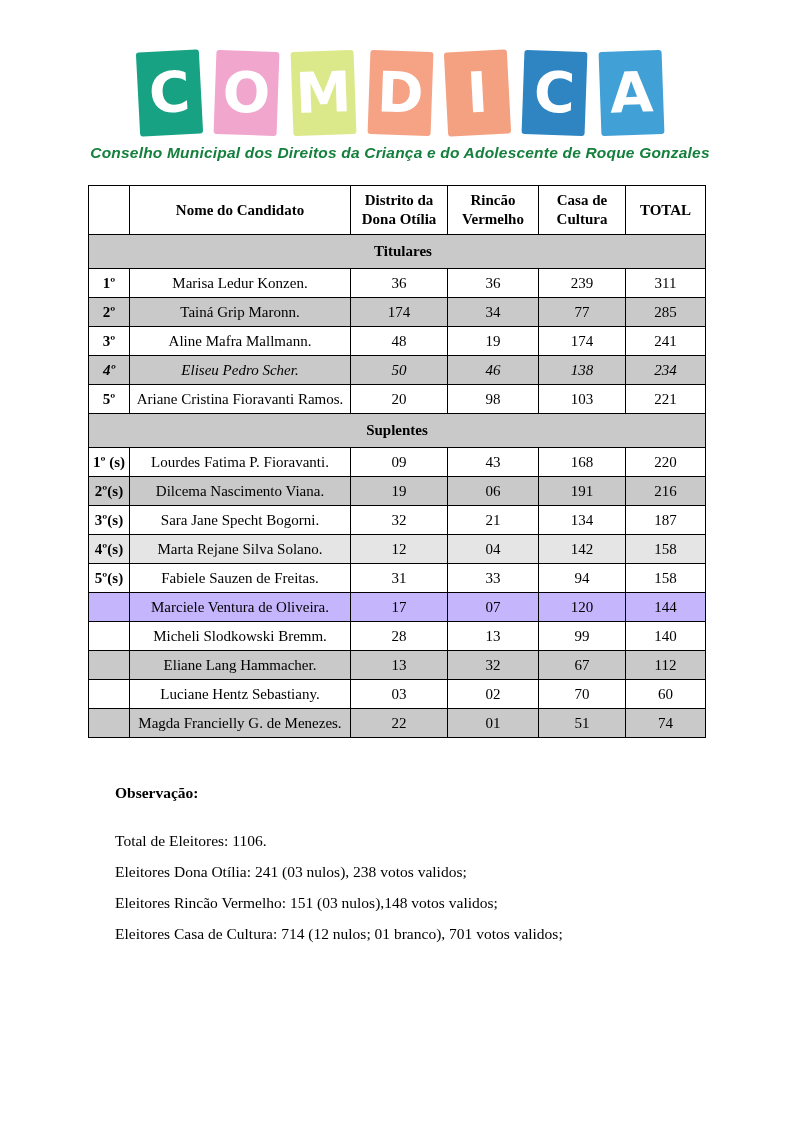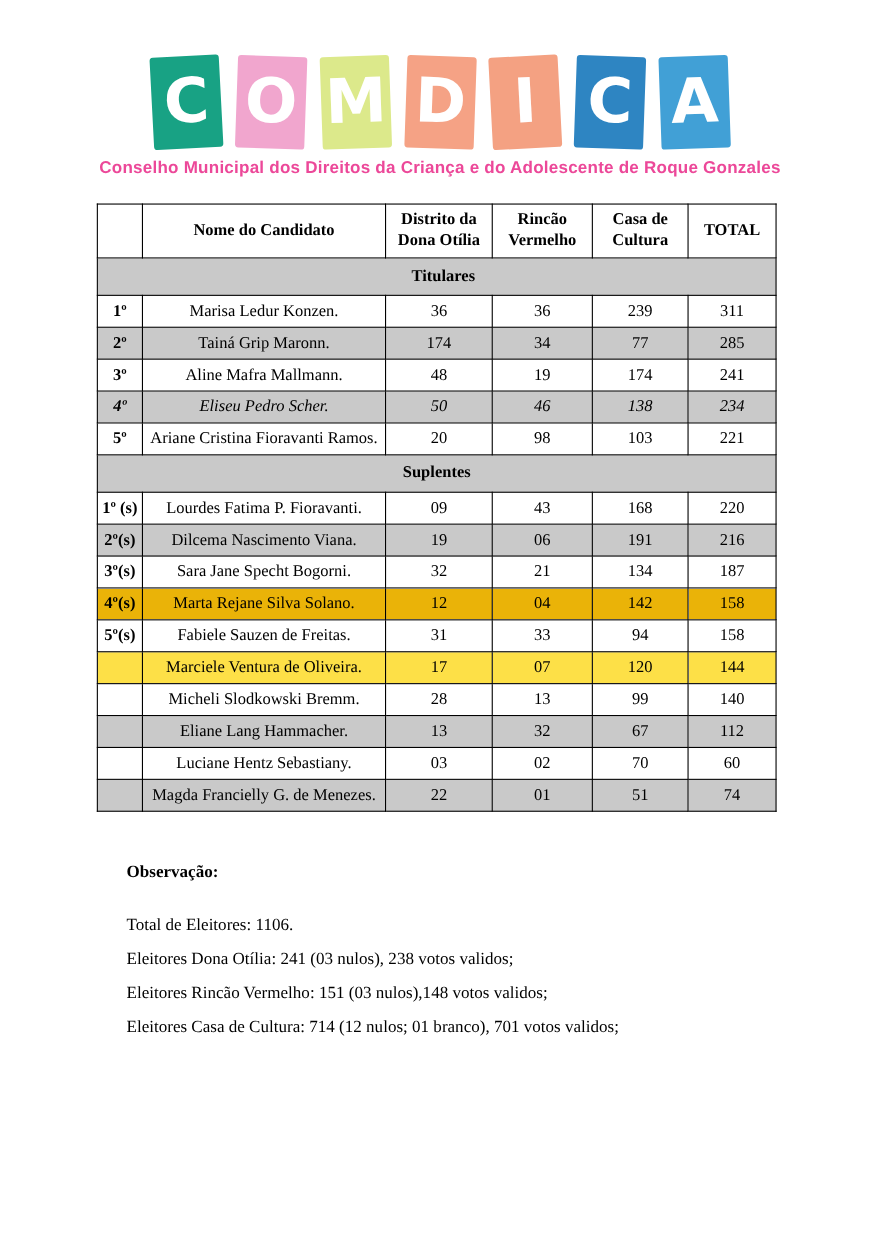--- a/index.html
+++ b/index.html
@@ -67,21 +67,21 @@
   <div class="logo">
     <div class="logo-letters" id="logo-letters">
         <div class="logo-tile" style="background: rgb(24, 162, 132); transform: rotate(-3deg);">C</div>
         <div class="logo-tile" style="background: rgb(241, 166, 206); transform: rotate(2deg);">O</div>
         <div class="logo-tile" style="background: rgb(220, 233, 139); transform: rotate(-2deg);">M</div>
         <div class="logo-tile" style="background: rgb(245, 162, 133); transform: rotate(2deg);">D</div>
         <div class="logo-tile" style="background: rgb(244, 161, 130); transform: rotate(-3deg);">I</div>
         <div class="logo-tile" style="background: rgb(46, 133, 194); transform: rotate(2deg);">C</div>
         <div class="logo-tile" style="background: rgb(65, 160, 214); transform: rotate(-2deg);">A</div>
       </div>
-    <div class="logo-subtitle" id="logo-subtitle" style="color: #ec4899;">Conselho Municipal dos Direitos da Criança e do Adolescente de Roque Gonzales</div>
+    <div class="logo-subtitle" id="logo-subtitle" style="color: #15803d; font-style: italic;">Conselho Municipal dos Direitos da Criança e do Adolescente de Roque Gonzales</div>
   </div>
 
   <table class="results">
     <colgroup>
       <col style="width:41px">
       <col style="width:221px">
       <col style="width:97px">
       <col style="width:91px">
       <col style="width:87px">
       <col style="width:80px">
@@ -163,37 +163,37 @@
           <td>216</td>
         </tr>
         <tr class="data-row">
           <td class="rank">3º(s)</td>
           <td>Sara Jane Specht Bogorni.</td>
           <td>32</td>
           <td>21</td>
           <td>134</td>
           <td>187</td>
         </tr>
-        <tr class="data-row" style="background: #eab308; padding-left: 44px;">
+        <tr class="data-row" style="background: #e5e5e5; padding-left: 44px;">
           <td class="rank">4º(s)</td>
           <td>Marta Rejane Silva Solano.</td>
           <td>12</td>
           <td>04</td>
           <td>142</td>
           <td>158</td>
         </tr>
         <tr class="data-row">
           <td class="rank">5º(s)</td>
           <td>Fabiele Sauzen de Freitas.</td>
           <td>31</td>
           <td>33</td>
           <td>94</td>
           <td>158</td>
         </tr>
-        <tr class="data-row" style="background: #fde047;">
+        <tr class="data-row" style="background: #c4b5fd;">
           <td class="rank"></td>
           <td>Marciele Ventura de Oliveira.</td>
           <td>17</td>
           <td>07</td>
           <td>120</td>
           <td>144</td>
         </tr>
         <tr class="data-row">
           <td class="rank"></td>
           <td>Micheli Slodkowski Bremm.</td>

